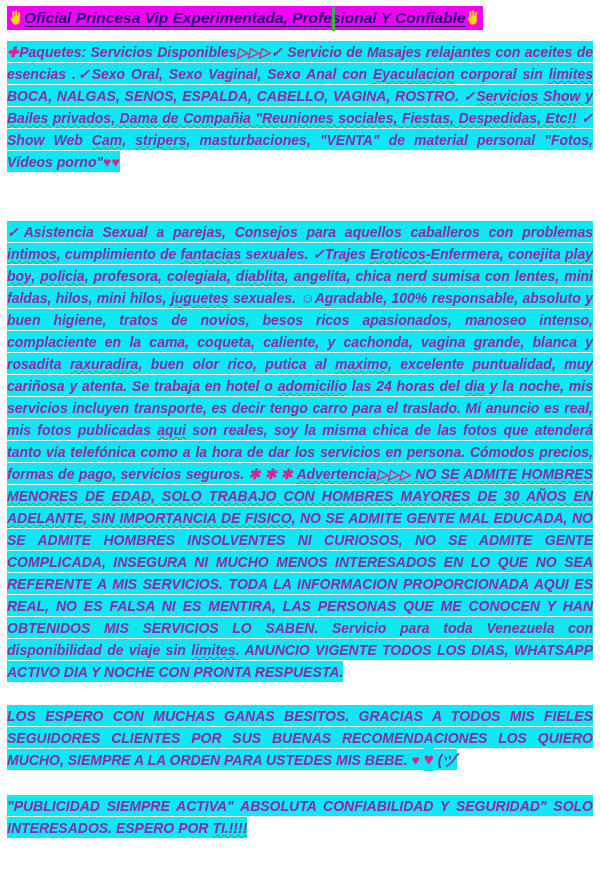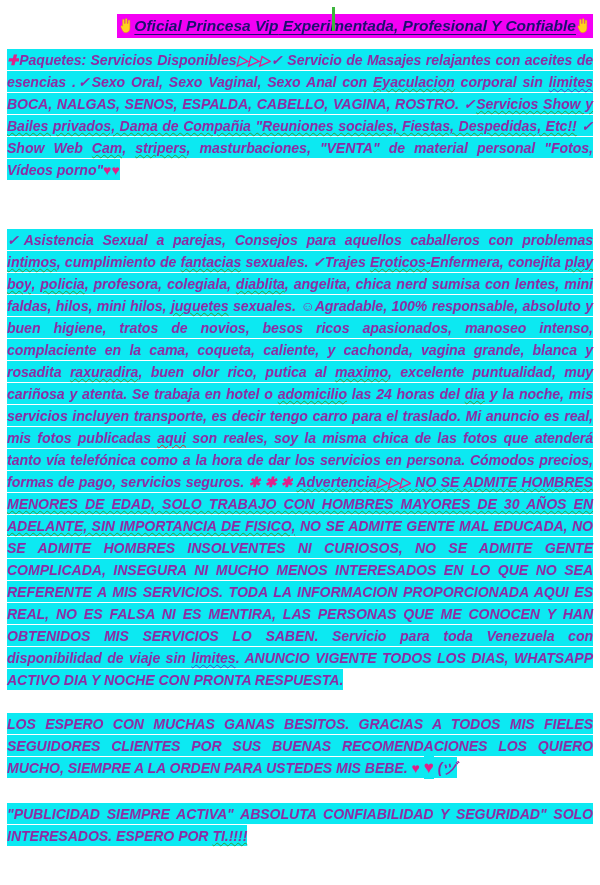--- a/index.html
+++ b/index.html
@@ -1,21 +1,21 @@
 <!DOCTYPE html>
 <html><head>
 <meta charset="utf-8">
 <style>
   html,body{margin:0;padding:0;background:#ffffff;}
   body{width:600px;height:885px;overflow:hidden;
        font-family:"Liberation Sans",sans-serif;}
   .page{position:relative;width:586px;padding:6px 7px 0 7px;}
 
   
-  .title-line{margin:8px 0 10px 0;white-space:nowrap;text-align:right;}
+  .title-line{margin:0 0 10px 0;white-space:nowrap;}
   .title-hl{display:inline;background:#f400f4;padding:3px 2px 4px 2px;
             font:italic 700 15.5px/24px "Liberation Sans",sans-serif;
             color:#1c1070;}
   .title-hl .t-text span{
             text-decoration:underline;
             text-decoration-thickness:1px;text-underline-offset:3px;}
   .hand-icon{display:inline-block;width:15px;height:16px;vertical-align:-3px;}
 
   
   p.rich{margin:0;text-align:justify;

